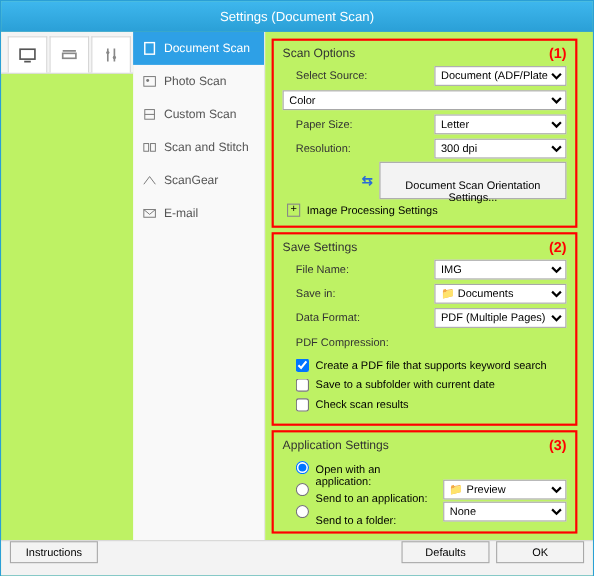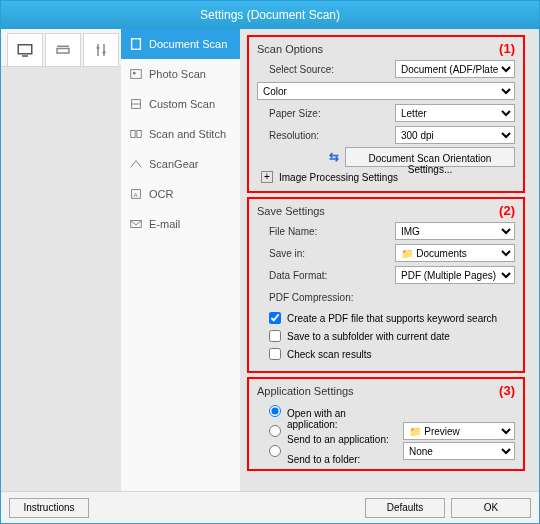--- a/index.html
+++ b/index.html
@@ -1,17 +1,17 @@
 <!DOCTYPE html>
 <html><head>
 <meta charset="utf-8">
 <style>
 * { box-sizing: border-box; margin: 0; padding: 0; }
 body { font-family: "Segoe UI", Tahoma, sans-serif; font-size: 11px; background: #fff; overflow: hidden; }
-.window { width: 540px; height: 524px; border: 1px solid #2a9fd6; background: #e5e5e5; position: relative; }
+.window { width: 540px; height: 524px; border: 1px solid #2a9fd6; background: #bef264; position: relative; }
 .titlebar { height: 28px; background: linear-gradient(#3eb7ee,#2a9fd6); display: flex; align-items: center; justify-content: center; color: #fff; font-size: 12px; }
 .body { position: absolute; top: 28px; bottom: 32px; left: 0; right: 0; display: flex; flex-direction: row; }
 .toptabs { height: 38px; background: #f4f4f4; border-bottom: 1px solid #d6d6d6; display: flex; align-items: stretch; padding-left: 6px; }
 .toptab { width: 36px; border: 1px solid #d6d6d6; border-bottom: none; margin-right: 2px; margin-top: 4px; background: #fff; display: flex; align-items: center; justify-content: center; }
 .toptab.active { background: #fff; }
 .toptab svg { width: 18px; height: 18px; }
 .main { flex: 1; display: flex; overflow: hidden; }
 .sidebar { width: 120px; background: #f9f9f9; border-right: 1px solid #e5e5e5; }
 .sidebar-item { height: 30px; display: flex; align-items: center; padding-left: 8px; color: #555; cursor: pointer; gap: 6px; }
 .sidebar-item.active { background: #2ea0e6; color: #fff; }
@@ -19,30 +19,30 @@
 .content { flex: 1; position: relative; overflow-y: auto; padding: 6px 14px 6px 6px; }
 .content::-webkit-scrollbar { width: 14px; }
 .content::-webkit-scrollbar-thumb { background:#c6c6c6; }
 .groupbox { border: 2px solid #f00; position: relative; padding: 6px 8px 8px 8px; margin-bottom: 4px; }
 .group-title { font-size: 11px; color: #333; margin-bottom: 4px; }
 .red-num { position: absolute; top: 4px; right: 8px; color: #f00; font-weight: bold; font-size: 13px; }
 .row { display: flex; align-items: center; height: 20px; margin-bottom: 2px; gap: 28px; }
 .row-label { width: 110px; font-size: 10px; color: #333; padding-left: 12px; }
 .row-combo { flex: 1; }
 select.combo, input.combo { width: 100%; height: 18px; font-size: 10px; border: 1px solid #a8a8a8; background: #fff; padding-left: 1px; }
-.btn { height: 20px; border: 1px solid #a8a8a8; background: #f3f3f3; font-size: 10px; padding: 5px 10px; cursor: pointer; }
+.btn { height: 20px; border: 1px solid #a8a8a8; background: #f3f3f3; font-size: 10px; padding: 16px 10px; cursor: pointer; }
 .btnrow { display: flex; justify-content: flex-end; align-items: center; gap: 6px; margin-top: 2px; }
 .expander { display: flex; align-items: center; gap: 6px; padding-left: 4px; margin-top: 4px; font-size: 10px; }
 .plusbox { width: 12px; height: 12px; border: 1px solid #888; display: flex; align-items: center; justify-content: center; font-size: 10px; line-height: 10px; }
 .chk { display: flex; align-items: center; gap: 6px; padding-left: 12px; height: 18px; font-size: 10px; }
 .chk input { width:12px; height:12px; }
 .radio { display: flex; align-items: center; gap: 6px; padding-left: 12px; height: 20px; font-size: 10px; }
 .radio-text { width: 110px; margin-top: 16px; }
 input[type=radio]{ width:12px; height:12px; }
-.footer { position: absolute; bottom: 0; left: 0; right: 0; height: 32px; background: #f3f3f3; border-top: 1px solid #d6d6d6; display: flex; align-items: center; padding: 0 8px; gap: 6px; }
+.footer { position: absolute; bottom: 0; left: 0; right: 0; height: 32px; background: #f3f3f3; border-top: 1px solid #d6d6d6; display: flex; padding: 0 8px; gap: 6px; }
 .footer .spacer { flex: 1; }
 .footer .fbtn { width: 80px; height: 20px; border: 1px solid #a8a8a8; background: #f3f3f3; font-size: 10px; cursor: pointer; }
 .blue-arrow { color:#2a6bd6; font-weight:bold; font-size:12px; }
 </style>
 </head>
 <body>
 
 <div class="window">
   <div class="titlebar">
     <span>Settings (Document Scan)</span>
@@ -99,27 +99,20 @@
               <rect x="2" y="4" width="5" height="8" fill="none" stroke="#777"></rect>
               <rect x="9" y="4" width="5" height="8" fill="none" stroke="#777"></rect>
             </svg>
           <span>Scan and Stitch</span>
         </div>
         <div class="sidebar-item">
           <svg viewBox="0 0 16 16">
               <path d="M2 12 L8 4 L14 12" fill="none" stroke="#777"></path>
             </svg>
           <span>ScanGear</span>
-        </div>
-        <div class="sidebar-item">
-          <svg viewBox="0 0 16 16">
-              <rect x="3" y="3" width="10" height="10" fill="none" stroke="#777"></rect>
-              <text x="5" y="11" font-size="7" fill="#777">A</text>
-            </svg>
-          <span>OCR</span>
         </div>
         <div class="sidebar-item">
           <svg viewBox="0 0 16 16">
               <rect x="2" y="4" width="12" height="8" fill="none" stroke="#777"></rect>
               <path d="M2 4 L8 9 L14 4" fill="none" stroke="#777"></path>
             </svg>
           <span>E-mail</span>
         </div>
       </div>
 

